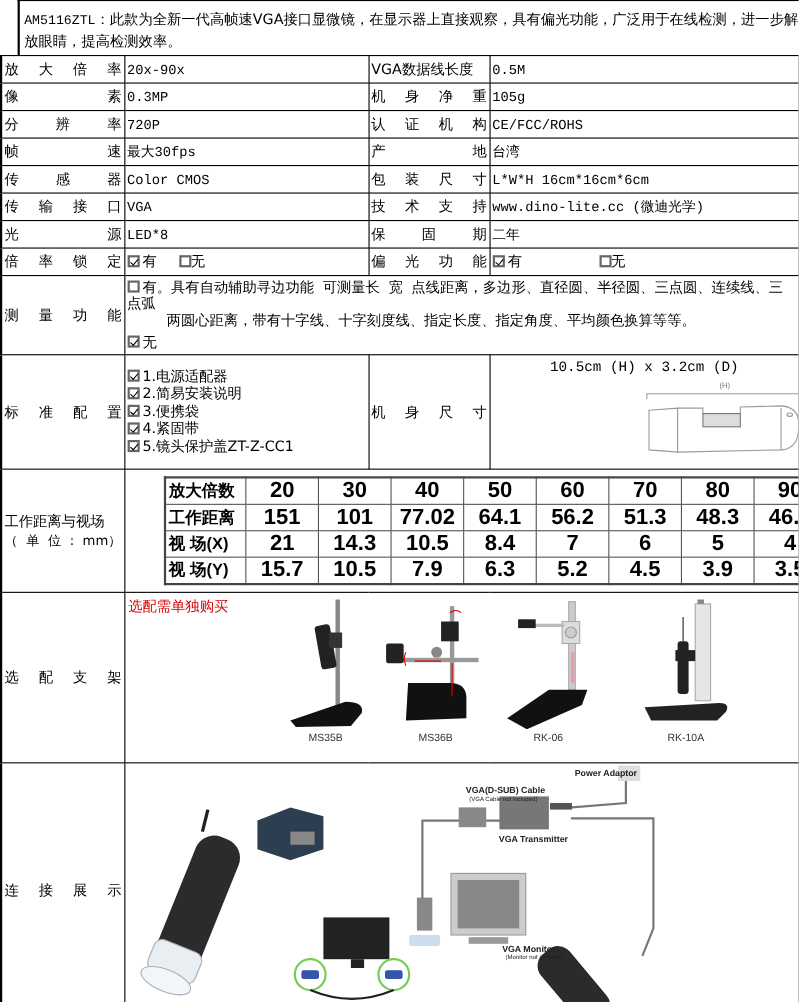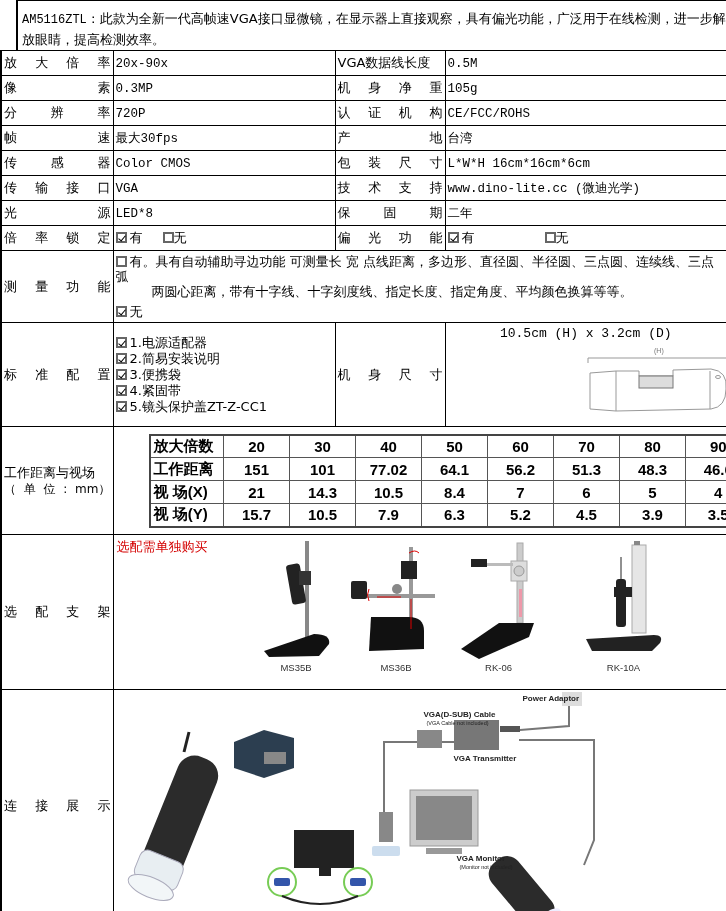--- a/index.html
+++ b/index.html
@@ -15,31 +15,31 @@
   table.spec td.last { border-right: 2px solid #000; }
   table.spec tr.bottom td { border-bottom: 2px solid #000; }
 
   .lbl { display: flex; justify-content: space-between; width: 100%; }
   .lbl span { display: inline-block; }
   .val { font-family: "Liberation Mono", "DejaVu Sans Mono", monospace; font-size: 12.5px; margin-top: 35px; }
 
   .cb { display: inline-block; width: 11px; height: 11px; border: 2px solid #666; vertical-align: -1px; position: relative; margin-right: 3px; background: #fff; }
   .cb.checked::after { content: ""; position: absolute; left: 2px; top: 0px; width: 3px; height: 6px; border: solid #000; border-width: 0 1.5px 1.5px 0; transform: rotate(40deg); }
 
-  .measure { font-size: 12px; line-height: 15px; white-space: normal !important; padding: 3px 2px !important; }
+  .measure { font-size: 12px; line-height: 15px; white-space: normal !important; padding: 3px 2px !important; font-family: Liberation Mono, monospace; }
   .measure .line2 { padding-left: 36px; }
 
   .std-list { font-size: 12px; line-height: 16px; white-space: normal !important; padding: 2px 2px !important; }
 
   .dimbox { position: relative; height: 100px; }
   .dimbox .dimtitle { text-align: center; font-family: "Liberation Mono", "DejaVu Sans Mono", monospace; font-size: 13px; margin-top: 3px; }
 
   .wd-wrap { padding: 6px 8px 6px 7px !important; }
   table.wd { border-collapse: collapse; width: 604px; table-layout: fixed; font-family: "Liberation Sans", sans-serif; font-weight: bold; margin-left: 28px; }
-  table.wd td { border: 1px solid #555; height: 23px; text-align: center; font-size: 15px; padding: 0; white-space: nowrap; }
+  table.wd td { border: 1px solid #555; height: 23px; text-align: center; font-size: 20px; padding: 0; white-space: nowrap; }
   table.wd td.rowhead { text-align: left; padding-left: 3px; font-size: 15px; font-weight: bold; }
   table.wd { border: 2px solid #444; }
 
   .cell-label-wide { font-size: 13px; line-height: 17px; white-space: normal !important; }
 
   .red-note { color: #d40000; font-size: 13px; position: absolute; left: 3px; top: 3px; }
   .stands { position: relative; height: 152px; }
   .stand { position: absolute; top: 4px; }
   .stand .cap { position: absolute; bottom: -14px; width: 100%; text-align: center; font-family: "Liberation Sans", sans-serif; font-size: 9.5px; color: #333; }
 

